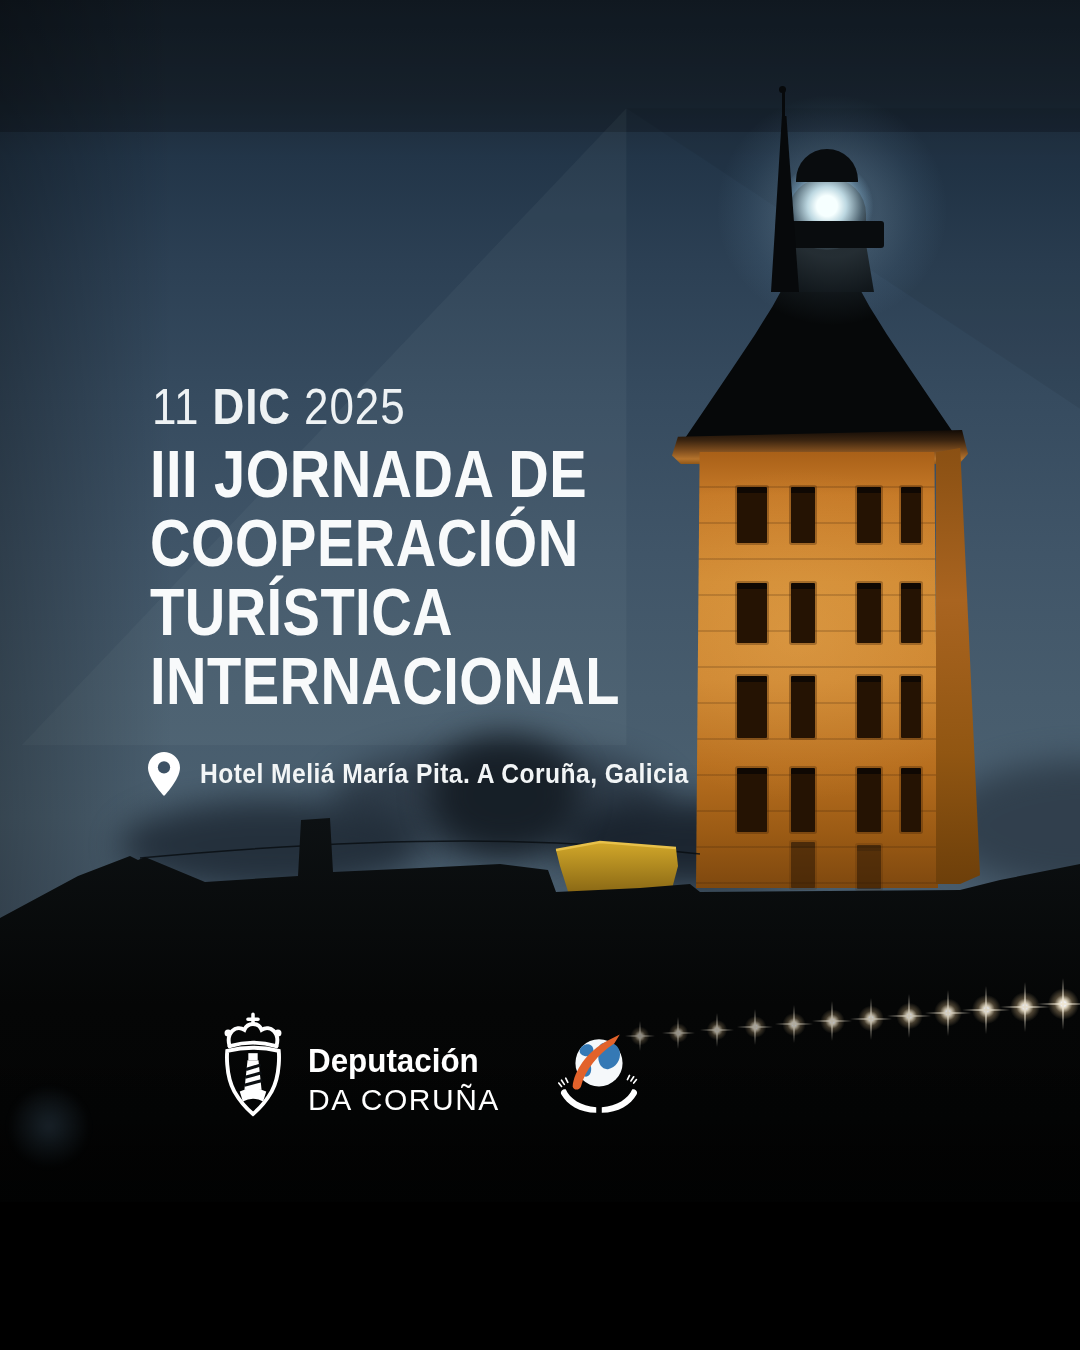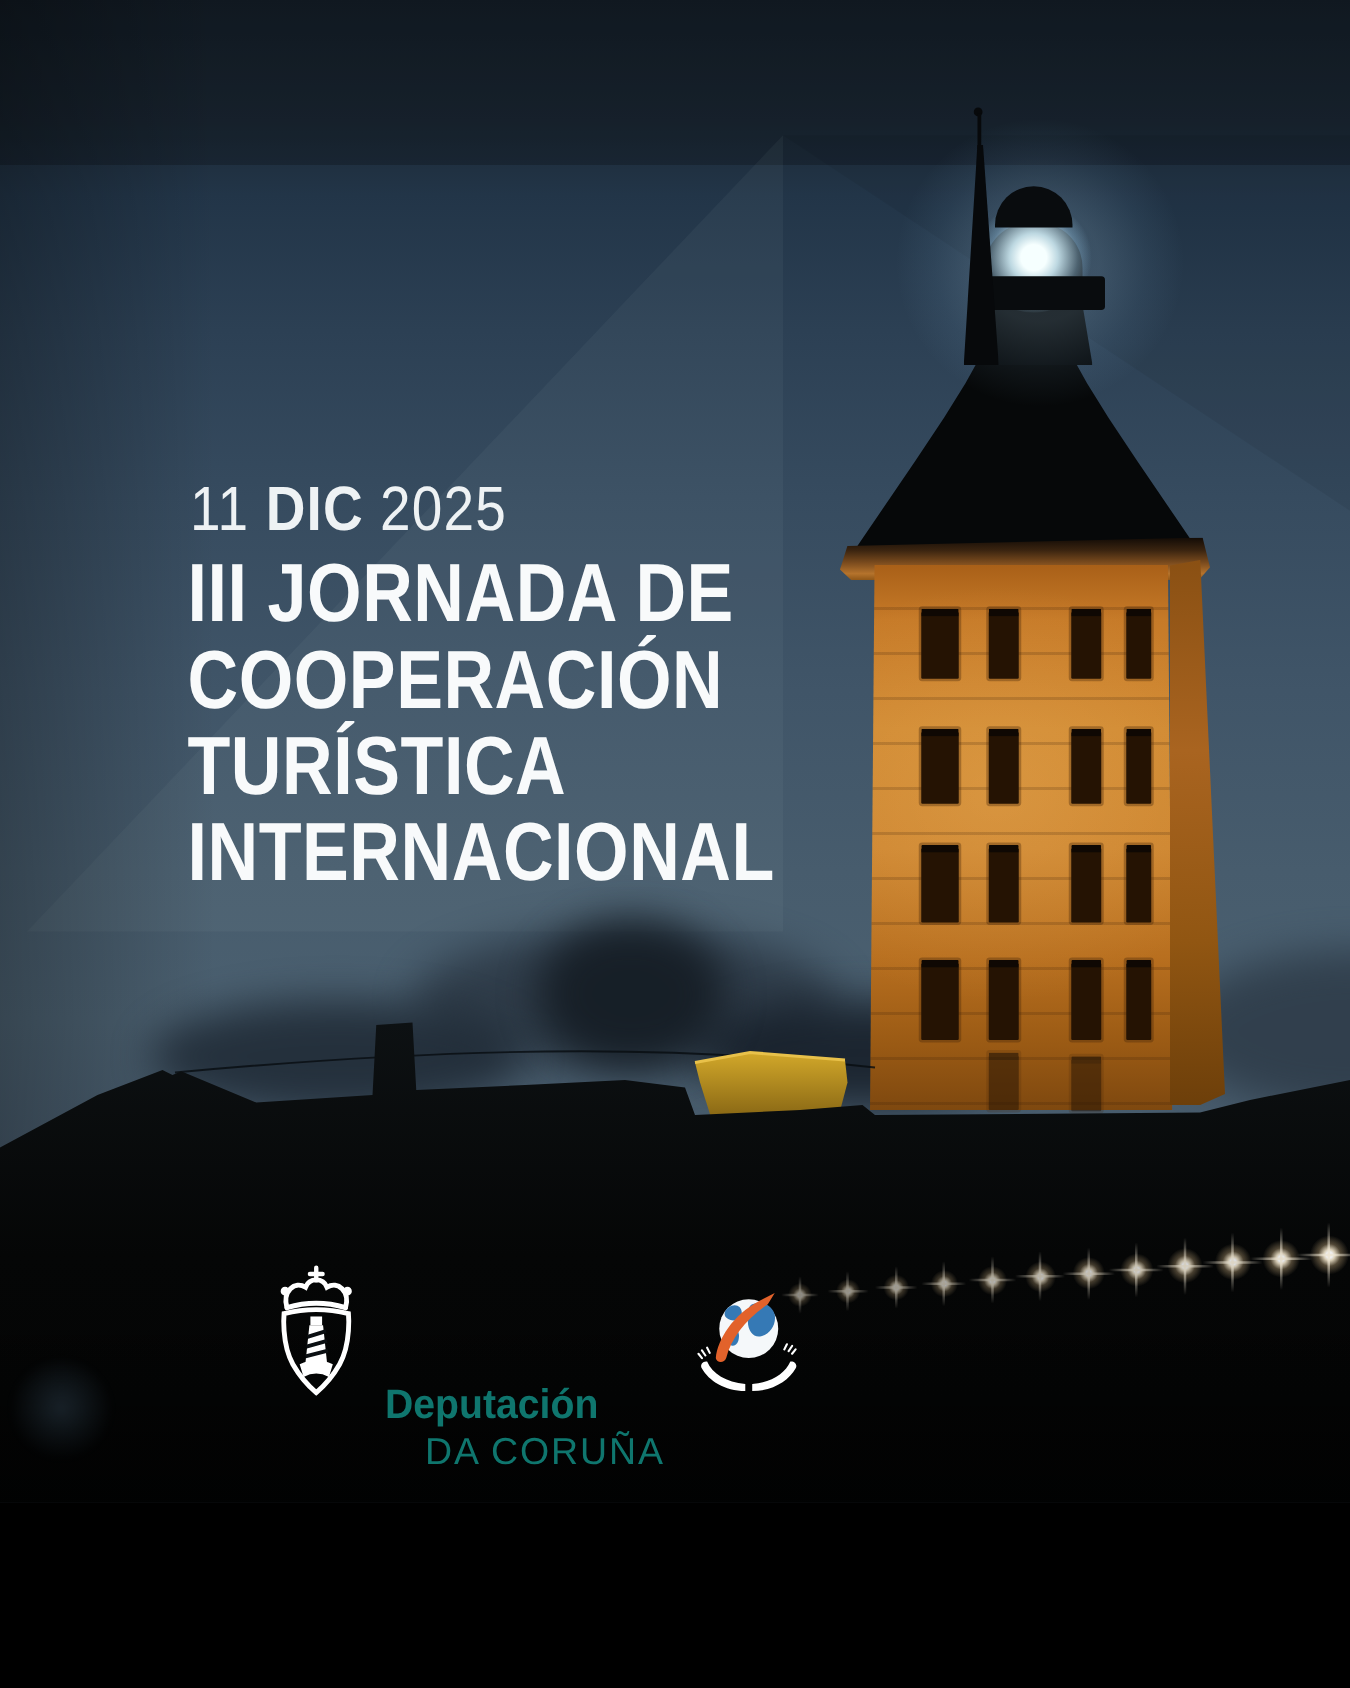--- a/index.html
+++ b/index.html
@@ -76,23 +76,23 @@
     transform:scaleX(.88);transform-origin:0 0;white-space:nowrap;letter-spacing:1px;}
   .date b{font-weight:700;}
   .title{position:absolute;left:150px;top:440px;font-weight:700;font-size:66px;line-height:69px;
     color:#f8fafb;transform:scaleX(.85);transform-origin:0 0;white-space:nowrap;letter-spacing:.5px;}
   .loc{position:absolute;left:148px;top:752px;display:flex;align-items:center;gap:20px;}
   .loc-text{font-size:28px;font-weight:700;color:#f2f5f6;transform:scaleX(.88);
     transform-origin:0 50%;white-space:nowrap;letter-spacing:.5px;}
   .org-heading{position:absolute;left:50%;top:948px;transform:translateX(-50%);
     font-size:18.5px;letter-spacing:2.6px;color:#dfe3e6;white-space:nowrap;}
   .dep-logo{position:absolute;left:214px;top:1008px;}
-  .dep-text{position:absolute;left:308px;top:1104px;color:#0f766e;}
+  .dep-text{position:absolute;left:308px;top:1042px;color:#ffffff;}
   .dep-name1{font-size:33px;font-weight:700;transform:scaleX(.95);transform-origin:0 0;white-space:nowrap;}
-  .dep-name2{font-size:30px;font-weight:400;letter-spacing:1.5px;margin-top:3px;white-space:nowrap;margin-left:32px;}
+  .dep-name2{font-size:30px;font-weight:400;letter-spacing:1.5px;margin-top:3px;white-space:nowrap;}
   .asi-logo{position:absolute;left:556px;top:1028px;}
   .asi-text{position:absolute;left:642px;top:1040px;}
   .asi-name{font-size:46px;font-weight:700;letter-spacing:-.5px;transform:scaleX(.9);
     transform-origin:0 0;white-space:nowrap;color:#fdfdfd;}
   .asi-tag{margin-top:2px;font-size:13.5px;font-weight:700;line-height:14.5px;color:#f4f5f6;
     transform:scaleX(.88);transform-origin:0 0;letter-spacing:-.2px;white-space:nowrap;}
 </style>
 </head>
 <body>
 
@@ -235,20 +235,27 @@
     <div class="date"><span>11</span> <b>DIC</b> <span>2025</span>
     </div>
 
     <div class="title">
       <div>III JORNADA DE</div>
       <div>COOPERACIÓN</div>
       <div>TURÍSTICA</div>
       <div>INTERNACIONAL</div>
     </div>
 
+    <div class="loc">
+      <svg width="32" height="44" viewBox="0 0 24 33">
+        <path d="M12 0C5.4 0 0 5.3 0 11.8 0 20.6 12 33 12 33s12-12.4 12-21.2C24 5.3 18.6 0 12 0z" fill="#fff"></path>
+        <circle cx="12" cy="11.5" r="4.6" fill="#3d5164"></circle>
+      </svg>
+      <span class="loc-text">Hotel Meliá María Pita. A Coruña, Galicia</span>
+    </div>
 
 
     <div class="dep-logo">
       <svg width="78" height="120" viewBox="0 0 100 140">
         <g stroke="#fff" stroke-width="5" fill="none" stroke-linecap="round">
           <path d="M50,1 v13 M43.5,7.5 h13" stroke-width="4.5"></path>
           <path d="M20,42 C15,25 28,14 39,21 C43,11 57,11 61,21 C72,14 85,25 80,42"></path>
           <path d="M20,42 Q50,33 80,42"></path>
           <circle cx="18" cy="25" r="3" fill="#fff" stroke-width="3"></circle>
           <circle cx="82" cy="25" r="3" fill="#fff" stroke-width="3"></circle>

